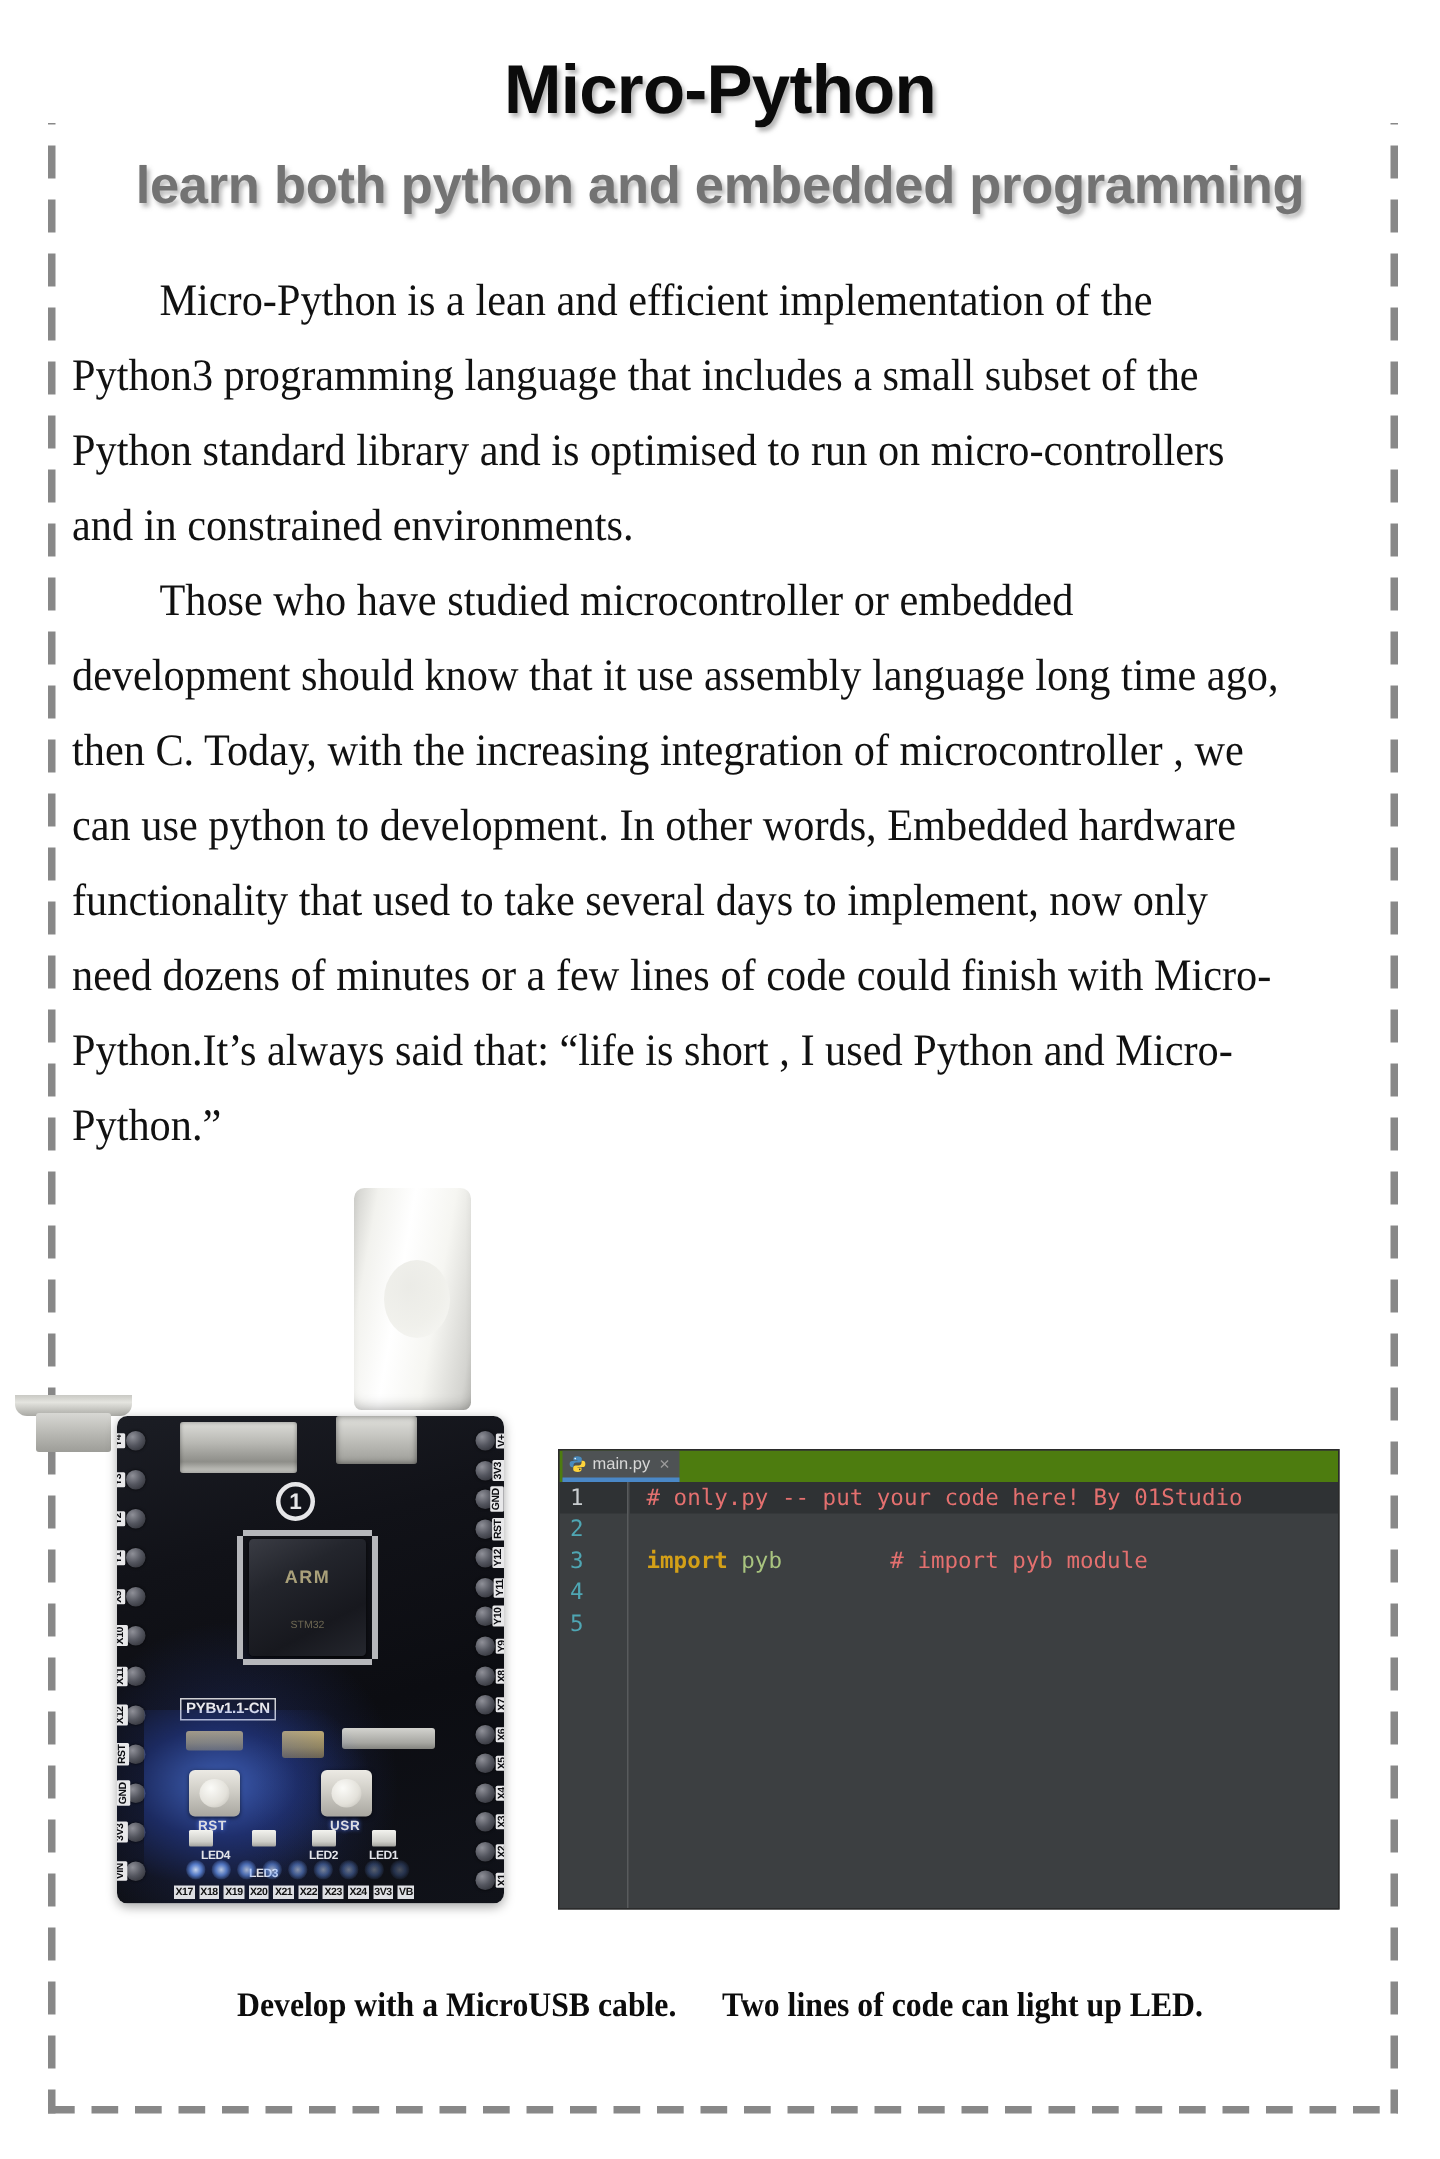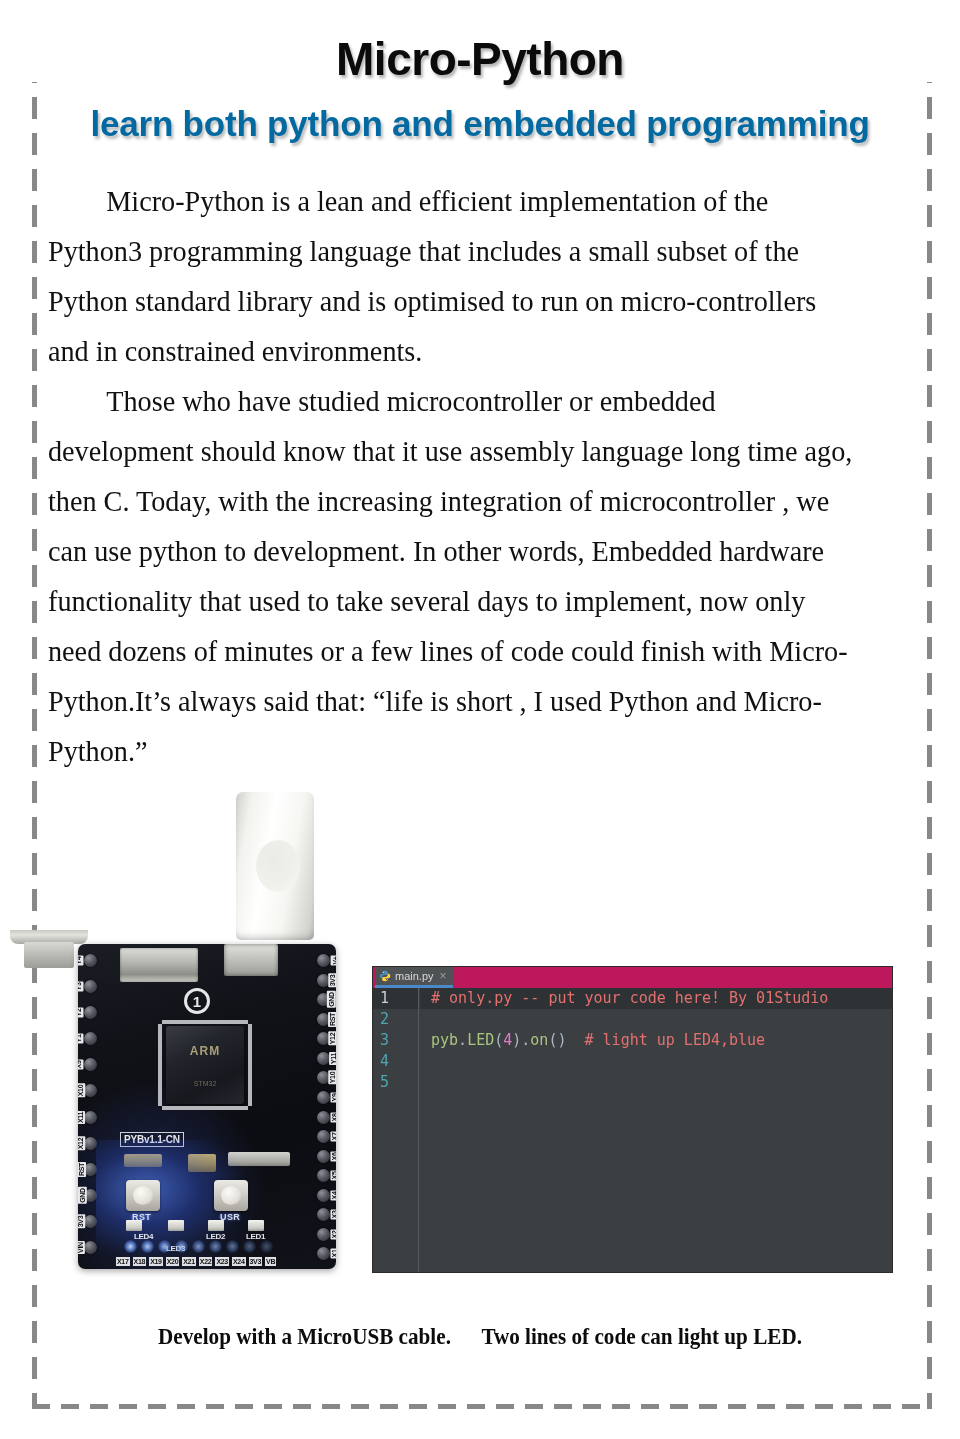--- a/index.html
+++ b/index.html
@@ -73,21 +73,21 @@
 
   .subtitle {
     position: absolute;
     left: 0; top: 104px;
     width: 960px;
     text-align: center;
     font-family: "Liberation Sans Narrow", "Liberation Sans", "DejaVu Sans", sans-serif;
     font-weight: bold;
     font-size: 35px;
     letter-spacing: -0.2px;
-    color: #0369a1;
+    color: #737373;
     text-shadow: 2px 3px 3px rgba(120,120,120,0.5);
     z-index: 3;
   }
 
   
   .body-copy {
     position: absolute;
     left: 48px; top: 176px;
     width: 868px;
     font-family: "Liberation Serif", "DejaVu Serif", serif;
@@ -293,21 +293,21 @@
     position: absolute;
     left: 372px; top: 966px;
     width: 521px; height: 307px;
     background: #3c3f41;
     border: 1px solid #2b2b2b;
     overflow: hidden;
   }
   .tabbar {
     position: relative;
     height: 21px;
-    background: #be185d;
+    background: #4d7c0f;
     border-bottom: 0;
   }
   .tab {
     position: absolute; left: 2px; top: 0px;
     height: 21px;
     display: flex; align-items: center; gap: 4px;
     padding: 0 6px 0 4px;
     background: #4e5254;
     border-bottom: 3px solid #4a88c7;
     font-family: "Liberation Sans", "DejaVu Sans", sans-serif;
@@ -534,21 +534,21 @@
       <div class="gutter" id="gutter">
           <div class="ln cur">1</div>
           <div class="ln">2</div>
           <div class="ln">3</div>
           <div class="ln">4</div>
           <div class="ln">5</div>
         </div>
       <div class="codelines" id="codelines">
           <div class="cl cur"><span class="tok-com"># only.py -- put your code here! By 01Studio</span></div>
           <div class="cl">&nbsp;</div>
-          <div class="cl"><span class="tok-name">pyb</span><span class="tok-plain">.</span><span class="tok-name">LED</span><span class="tok-plain">(</span><span class="tok-num">4</span><span class="tok-plain">).</span><span class="tok-name">on</span><span class="tok-plain">()  </span><span class="tok-com"># light up LED4,blue</span></div>
+          <div class="cl"><span class="tok-kw">import</span><span class="tok-plain"> </span><span class="tok-name">pyb</span><span class="tok-plain">        </span><span class="tok-com"># import pyb module</span></div>
           <div class="cl">&nbsp;</div>
         </div>
     </div>
   </div>
 
   <div class="caption">
     <span>Develop with a MicroUSB cable.</span>
     <span class="gap"></span>
     <span>Two lines of code can light up LED.</span>
   </div>

